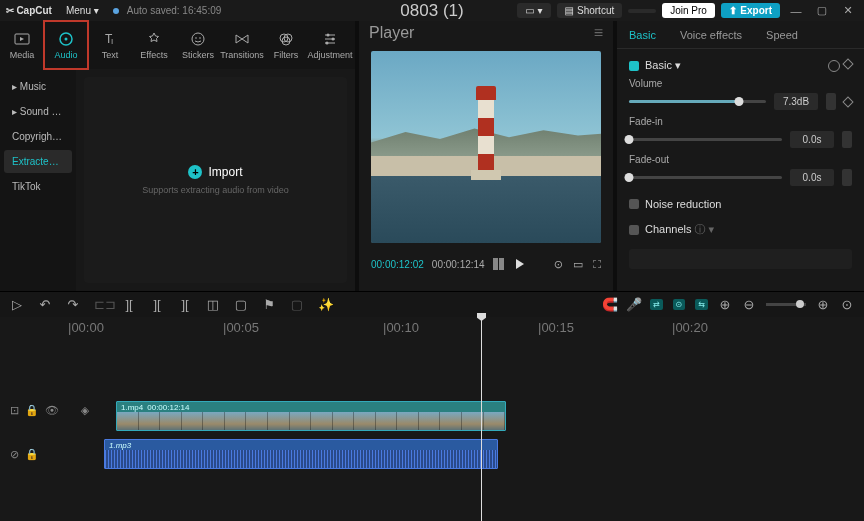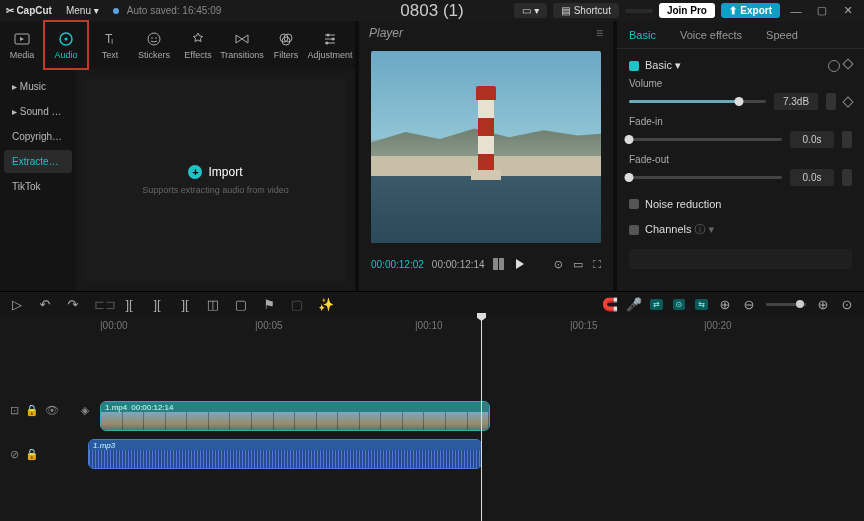--- a/index.html
+++ b/index.html
@@ -5,41 +5,41 @@
 * { margin:0; padding:0; box-sizing:border-box; font-family:-apple-system,Segoe UI,sans-serif; user-select:none; }
 body { background:#0d0d0d; color:#ddd; font-size:11px; width:864px; height:521px; overflow:hidden; }
 .titlebar { height:21px; background:#1a1a1a; display:flex; align-items:center; padding:0 6px; gap:8px; }
 .titlebar .logo { font-size:10px; font-weight:600; display:flex; align-items:center; gap:2px; }
 .titlebar .menu { font-size:10px; padding:2px 6px; cursor:pointer; }
 .titlebar .dot { width:6px; height:6px; border-radius:50%; background:#5aa3e0; }
 .titlebar .autosave { color:#888; font-size:10px; }
 .titlebar .title { position:absolute; left:50%; transform:translateX(-50%); color:#ccc; font-size:17px; }
 .titlebar .right { margin-left:auto; display:flex; align-items:center; gap:6px; }
 .pill { background:#2a2a2a; padding:2px 8px; border-radius:3px; font-size:10px; display:flex; align-items:center; gap:3px; cursor:pointer; }
-.join { background:#fff; color:#000; font-weight:700; }
+.join { background:#fff; color:#000; font-weight:400; }
 .export { background:#0ea0c4; color:#fff; font-weight:600; }
 .winbtn { width:20px; text-align:center; color:#aaa; font-size:11px; cursor:pointer; }
 .main { display:flex; height:270px; }
 .tabs { width:355px; background:#181818; display:flex; flex-direction:column; }
 .tabrow { display:flex; background:#141414; height:48px; }
 .tab { width:44px; display:flex; flex-direction:column; align-items:center; justify-content:center; gap:3px; cursor:pointer; color:#aaa; font-size:9px; }
 .tab.active { color:#1ec2c8; }
 .tab.highlight { position:relative; }
 .tab.highlight::after { content:''; position:absolute; inset:-1px; border:2px solid #c0392b; }
 .tab svg { width:16px; height:16px; }
 .left { display:flex; flex:1; }
 .sidebar { width:76px; background:#141414; padding:4px 0; }
 .sideitem { padding:6px 8px; margin:2px 4px; border-radius:3px; font-size:10px; color:#bbb; cursor:pointer; white-space:nowrap; overflow:hidden; text-overflow:ellipsis; }
 .sideitem.sel { background:#2a2a2a; color:#1ec2c8; }
 .importarea { flex:1; display:flex; flex-direction:column; align-items:center; justify-content:center; background:#1b1b1b; margin:8px; border-radius:4px; color:#888; }
 .importbtn { display:flex; align-items:center; gap:6px; color:#fff; font-size:12px; }
 .plus { width:14px; height:14px; border-radius:50%; background:#1ec2c8; display:flex; align-items:center; justify-content:center; color:#000; font-weight:bold; font-size:11px; }
 .importsub { font-size:9px; color:#666; margin-top:6px; }
 .player { flex:1; background:#181818; margin:0 4px; display:flex; flex-direction:column; }
-.phead { height:24px; display:flex; align-items:center; padding:0 10px; color:#999; font-size:12px;font-style:italic; }
+.phead { height:24px; display:flex; align-items:center; padding:0 10px; color:#999; font-size:16px; }
 .phead .r { margin-left:auto; color:#666; cursor:pointer; }
 .video { margin:6px 12px; height:192px; background:linear-gradient(180deg,#6ba8c4 0%,#8fc4d4 45%,#8a9a8a 50%,#b5a68a 65%,#4a6a7a 100%); border-radius:2px; position:relative; overflow:hidden; }
 .lighthouse { position:absolute; left:50%; top:18%; transform:translateX(-50%); width:20px; height:90px; }
 .lh-top { width:20px; height:14px; background:#b03020; border-radius:2px 2px 0 0; }
 .lh-body { width:16px; margin:0 2px; height:70px; background:repeating-linear-gradient(180deg,#e8e0d0 0 18px,#b03020 18px 36px); }
 .lh-base { width:30px; height:10px; margin-left:-5px; background:#d0c8b0; }
 .mountains { position:absolute; bottom:45%; left:0; right:0; height:35px; background:linear-gradient(180deg,#6a7a6a,#8a9a8a); clip-path:polygon(0 60%,15% 30%,30% 50%,45% 20%,60% 45%,75% 25%,90% 40%,100% 35%,100% 100%,0 100%); }
 .buildings { position:absolute; bottom:35%; left:0; right:0; height:20px; background:#c8bfa8; }
 .water { position:absolute; bottom:0; left:0; right:0; height:35%; background:linear-gradient(180deg,#3a5a6a,#2a4a5a); }
 .pfoot { height:30px; display:flex; align-items:center; padding:0 12px; gap:8px; }
@@ -69,27 +69,27 @@
 .slider .knob { position:absolute; width:9px; height:9px; background:#ddd; border-radius:50%; top:-3px; transform:translateX(-50%); }
 .valbox { width:44px; height:17px; background:#2a2a2a; color:#ccc; font-size:10px; display:flex; align-items:center; justify-content:center; border-radius:2px; }
 .stepper { width:10px; height:17px; background:#333; border-radius:2px; position:relative; }
 .toolbar { height:26px; background:#161616; display:flex; align-items:center; padding:0 10px; gap:14px; border-top:1px solid #000; }
 .toolbar .tool { color:#aaa; cursor:pointer; font-size:13px; width:14px; text-align:center; }
 .toolbar .right { margin-left:auto; display:flex; gap:10px; align-items:center; }
 .togg { font-size:8px; padding:1px 3px; background:#0a5a5a; color:#8ee; border-radius:2px; cursor:pointer; }
 .zoomslider { width:40px; height:3px; background:#444; position:relative; }
 .zoomslider .k { position:absolute; right:2px; top:-3px; width:8px; height:8px; background:#ccc; border-radius:50%; }
 .timeline { background:#181818; height:204px; position:relative; }
-.ruler { height:18px; position:relative; margin-left:100px; color:#777; font-size:10px; }
+.ruler { height:18px; position:relative; margin-left:68px; color:#777; font-size:13px; }
 .ruler .tick { position:absolute; top:3px; }
 .tracks { position:relative; margin-top:60px; }
 .trackhead { position:absolute; left:0; width:60px; height:30px; display:flex; align-items:center; gap:6px; padding-left:10px; color:#888; }
 .trackhead span { cursor:pointer; font-size:11px; }
 .edgecol { position:absolute; left:75px; width:20px; height:30px; display:flex; align-items:center; justify-content:center; color:#888; }
-.clip { position:absolute; left:88px; height:30px; border-radius:6px; overflow:hidden; }
+.clip { position:absolute; left:104px; height:30px; border-radius:1px; overflow:hidden; }
 .clip.video { width:390px; top:0; background:#2a4a4a; border:1px solid #3ab; }
 .clip .hdr { height:10px; background:#2a8080; color:#cff; font-size:8px; padding-left:4px; display:flex; align-items:center; gap:4px; }
 .clip .thumbs { display:flex; height:20px; }
 .clip .thumbs span { flex:1; background:linear-gradient(180deg,#7aa8c0 0%,#9a8a6a 60%,#4a6a7a 100%); border-right:1px solid rgba(0,0,0,0.3); }
 .clip.audio { width:394px; top:44px; background:#1a3a7a; border:1px solid #4a7ae0; }
 .clip.audio .hdr { background:#2a5aa0;font-style:italic; }
 .clip .wave { height:20px; background:repeating-linear-gradient(90deg,#4a7ae0 0 1px,#2a4a8a 1px 3px); }
 .playhead { position:absolute; top:0; bottom:0; width:1px; background:#ddd; left:481px; }
 .playhead::before { content:''; position:absolute; top:-4px; left:-4px; width:9px; height:8px; background:#ddd; clip-path:polygon(0 0,100% 0,100% 60%,50% 100%,0 60%); }
 svg { fill:currentColor; }
@@ -134,32 +134,32 @@
         </div>
       <div class="tab">
           <svg viewBox="0 0 16 16">
             <text x="3" y="12" font-size="12">T</text>
             <text x="9" y="13" font-size="8">I</text>
           </svg>
           <span>Text</span>
         </div>
       <div class="tab">
           <svg viewBox="0 0 16 16">
+            <path d="M8 2l1.5 3 3 .5-2 2 .5 3L8 9l-3 1.5.5-3-2-2 3-.5z" fill="none" stroke="currentColor"></path>
+          </svg>
+          <span>Effects</span>
+        </div>
+      <div class="tab">
+          <svg viewBox="0 0 16 16">
             <circle cx="8" cy="8" r="6" fill="none" stroke="currentColor"></circle>
             <circle cx="6" cy="7" r="0.8"></circle>
             <circle cx="10" cy="7" r="0.8"></circle>
             <path d="M5 10q3 2 6 0" fill="none" stroke="currentColor"></path>
           </svg>
           <span>Stickers</span>
-        </div>
-      <div class="tab">
-          <svg viewBox="0 0 16 16">
-            <path d="M8 2l1.5 3 3 .5-2 2 .5 3L8 9l-3 1.5.5-3-2-2 3-.5z" fill="none" stroke="currentColor"></path>
-          </svg>
-          <span>Effects</span>
         </div>
       <div class="tab">
           <svg viewBox="0 0 16 16">
             <path d="M2 4l6 4-6 4zM14 4l-6 4 6 4z" fill="none" stroke="currentColor"></path>
           </svg>
           <span>Transitions</span>
         </div>
       <div class="tab">
           <svg viewBox="0 0 16 16">
             <circle cx="6" cy="7" r="4" fill="none" stroke="currentColor"></circle>

